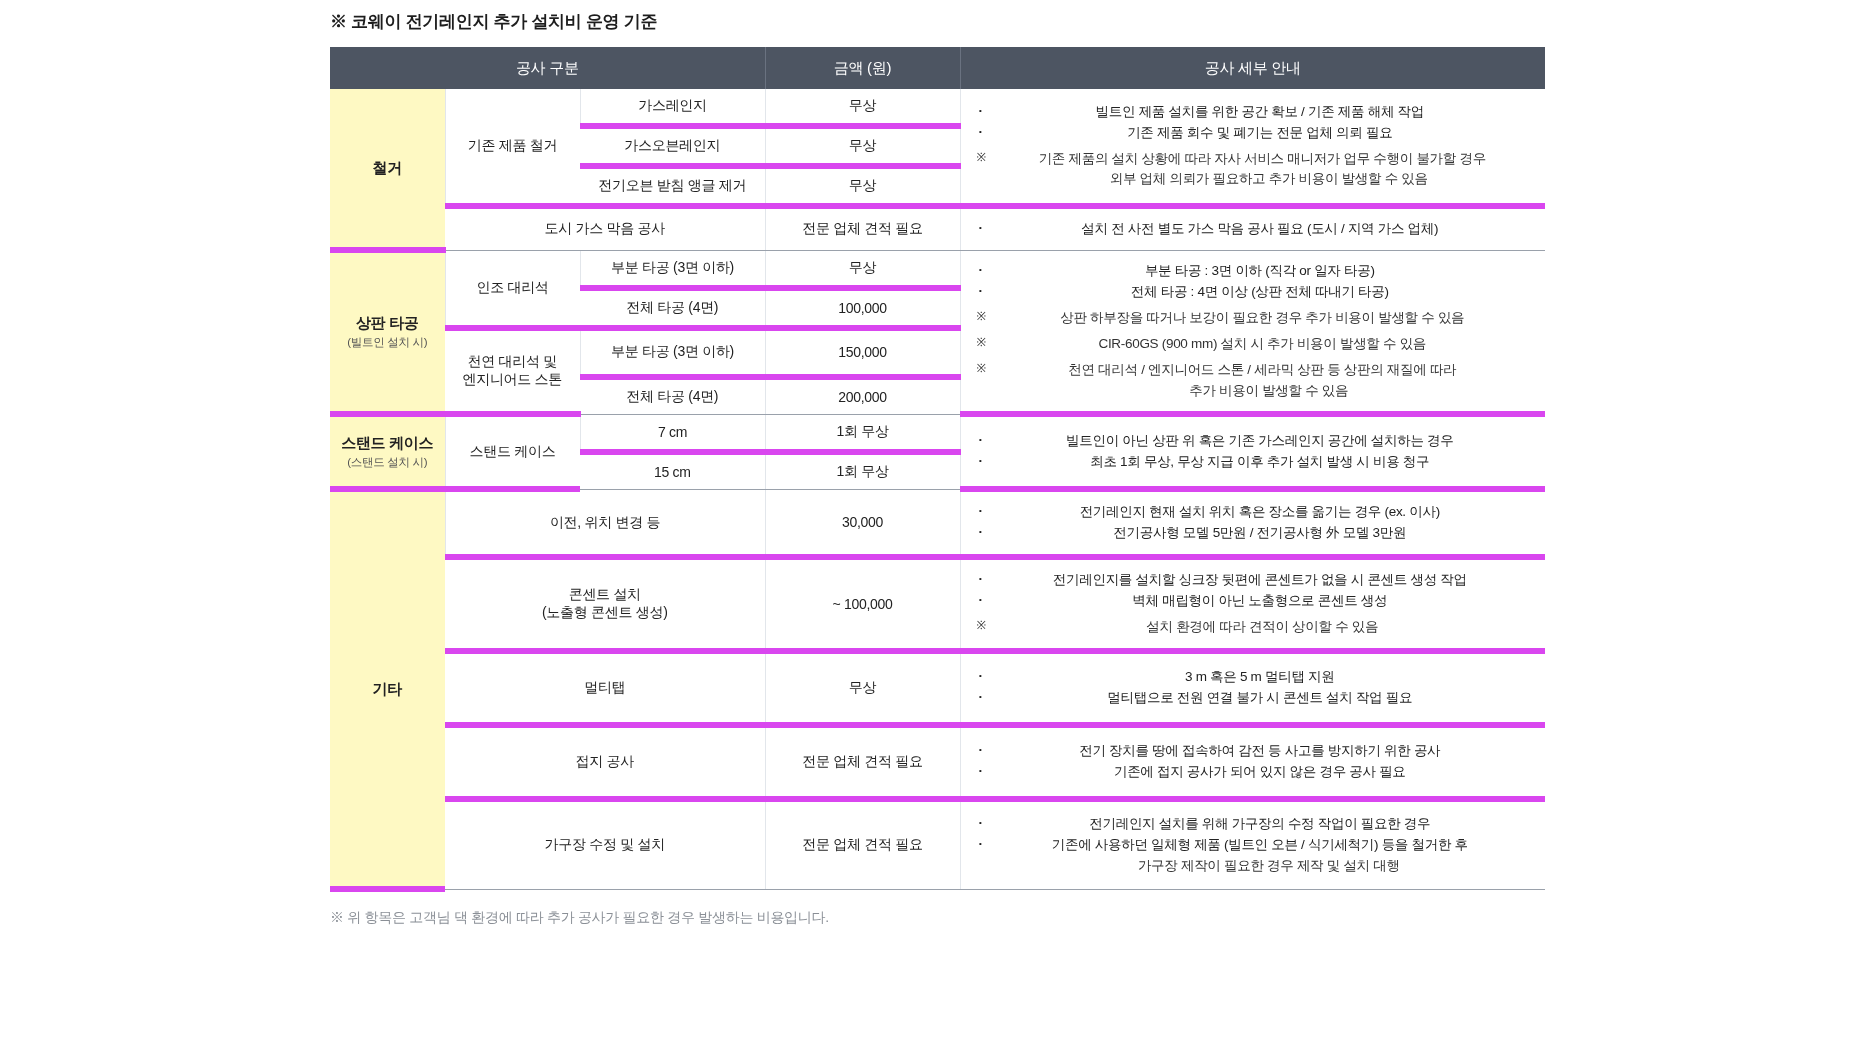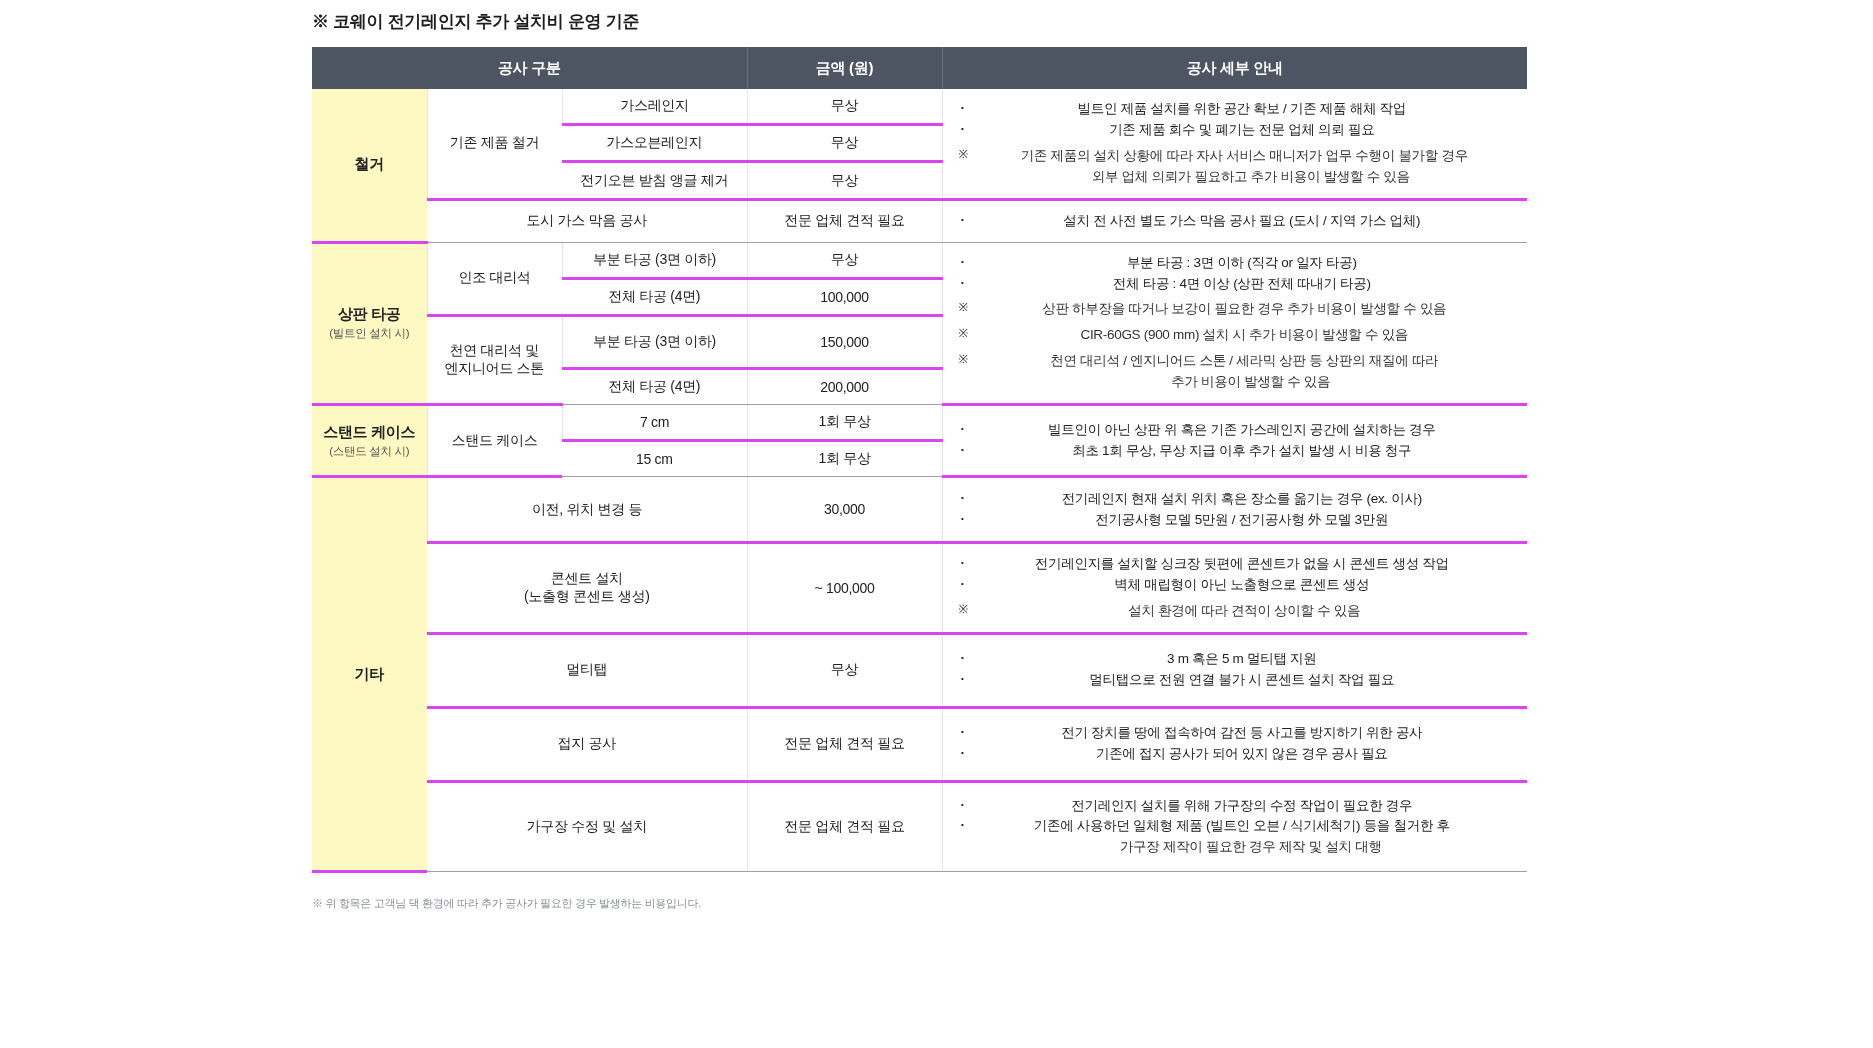--- a/index.html
+++ b/index.html
@@ -11,21 +11,21 @@
     color: #222;
   }
   .page {
     position: relative;
     width: 1873px;
     min-height: 1048px;
     background: #ffffff;
   }
   .wrap {
     position: absolute;
-    left: 312px;
+    left: 330px;
     top: 0;
     width: 1215px;
   }
   .doc-title {
     font-size: 17px;
     font-weight: bold;
     color: #1d1d1d;
     padding: 10px 0 14px 0;
     letter-spacing: -0.3px;
   }
@@ -37,30 +37,30 @@
   table.main col.c1 { width: 115px; }
   table.main col.c2 { width: 135px; }
   table.main col.c3 { width: 185px; }
   table.main col.c4 { width: 195px; }
   table.main col.c5 { width: 585px; }
 
   thead th {
     background: #4d5562;
     color: #ffffff;
     font-size: 15px;
-    font-weight: bold;
+    font-weight: normal;
     height: 42px;
     text-align: center;
     letter-spacing: -0.3px;
     border: none;
   }
   thead th.sep { border-left: 1px solid #6a7280; }
 
   tbody td {
-    border-bottom: 3px solid #d946ef;
+    border-bottom: 6px solid #d946ef;
     border-left: 1px solid #e2e6eb;
     font-size: 14px;
     color: #222;
     padding: 8px 6px;
     text-align: center;
     vertical-align: middle;
     letter-spacing: -0.3px;
     background: #fff;
   }
   tbody tr td:first-child { border-left: none; }
@@ -114,22 +114,22 @@
     font-size: 11.5px;
   }
   td.desc .cont {
     padding-left: 30px;
     white-space: nowrap;
     color: #333;
   }
   .sect-end td { border-bottom: 1px solid #9aa1ab; }
 
   .footnotes {
-    margin-top: 20px;
-    font-size: 11px;
+    margin-top: 12px;
+    font-size: 14px;
     color: #8a8f96;
     line-height: 1.9;
     letter-spacing: -0.3px;
   }
 </style>
 </head>
 <body>
 
 <div class="page">
   <div class="wrap">

